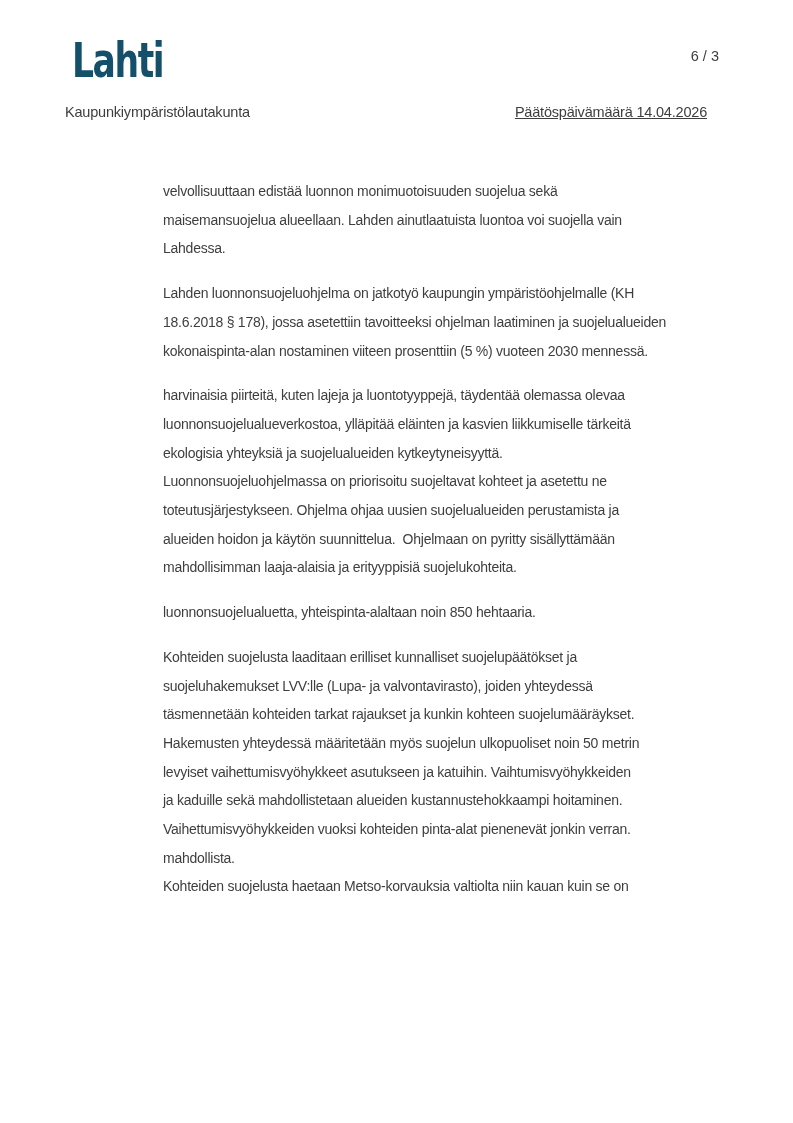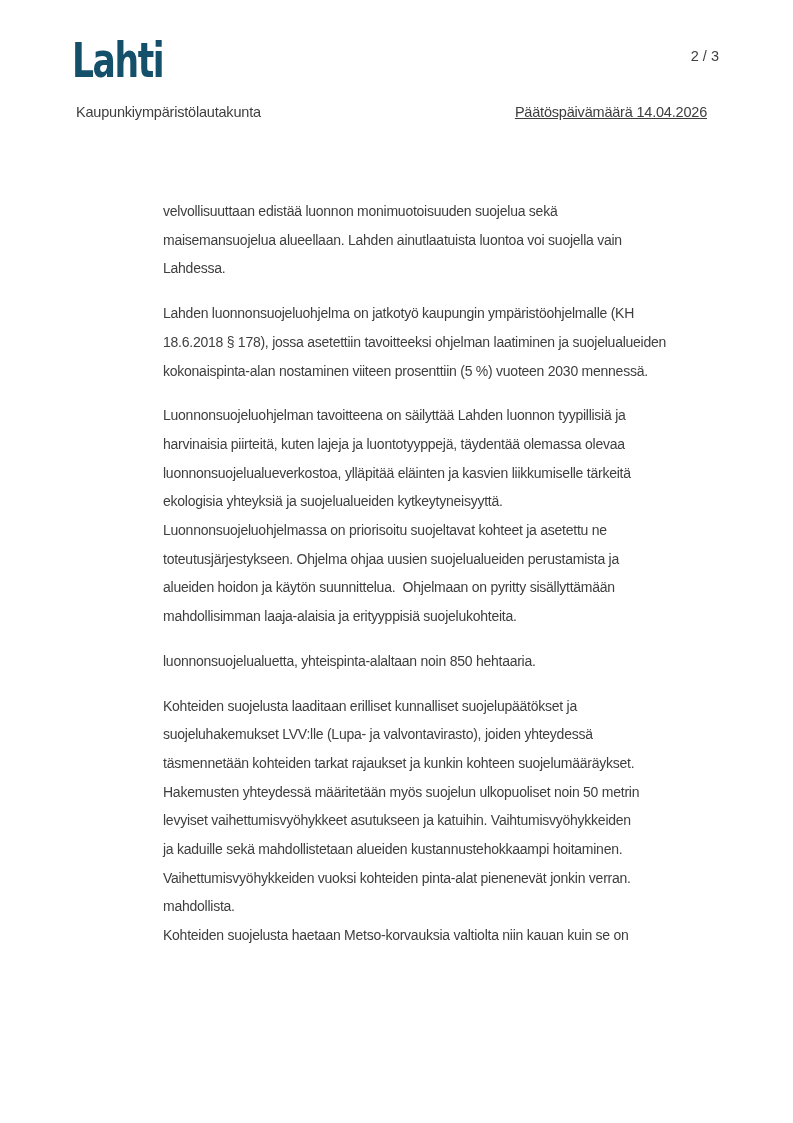--- a/index.html
+++ b/index.html
@@ -33,21 +33,21 @@
   .page-num {
     position: absolute;
     top: 48px;
     right: 74px;
     font-size: 14.5px;
     color: #3e3e3e;
     white-space: pre;
   }
   .hdr-left {
     position: absolute;
-    left: 76px;
+    left: 65px;
     top: 104px;
     font-size: 14.5px;
     letter-spacing: -0.2px;
     color: #3e3e3e;
     white-space: pre;
   }
   .hdr-right {
     position: absolute;
     top: 104px;
     right: 86px;
@@ -58,56 +58,54 @@
     text-decoration: underline;
   }
   .body-text {
     position: absolute;
     left: 163px;
     top: 177px;
     width: 580px;
     font-size: 14px;
     letter-spacing: -0.25px;
     color: #3e3e3e;
-    margin-top: 20px;
   }
   .para {
     margin: 0 0 16px 0;
   }
   .line {
     line-height: 28.7px;
     white-space: pre;
   }
 </style>
 </head>
 <body>
 
 <div class="page">
 
   <div class="logo">Lahti</div>
 
-  <div class="page-num">2 / 3</div>
+  <div class="page-num">6 / 3</div>
 
   <div class="hdr-left">Kaupunkiympäristölautakunta</div>
 
   <div class="hdr-right">Päätöspäivämäärä 14.04.2026</div>
 
   <div class="body-text">
       <div class="para">
         <div class="line">velvollisuuttaan edistää luonnon monimuotoisuuden suojelua sekä</div>
         <div class="line">maisemansuojelua alueellaan. Lahden ainutlaatuista luontoa voi suojella vain</div>
         <div class="line">Lahdessa.</div>
       </div>
       <div class="para">
         <div class="line">Lahden luonnonsuojeluohjelma on jatkotyö kaupungin ympäristöohjelmalle (KH</div>
         <div class="line">18.6.2018 § 178), jossa asetettiin tavoitteeksi ohjelman laatiminen ja suojelualueiden</div>
         <div class="line">kokonaispinta-alan nostaminen viiteen prosenttiin (5 %) vuoteen 2030 mennessä.</div>
       </div>
       <div class="para">
-        <div class="line">Luonnonsuojeluohjelman tavoitteena on säilyttää Lahden luonnon tyypillisiä ja</div>
         <div class="line">harvinaisia piirteitä, kuten lajeja ja luontotyyppejä, täydentää olemassa olevaa</div>
         <div class="line">luonnonsuojelualueverkostoa, ylläpitää eläinten ja kasvien liikkumiselle tärkeitä</div>
         <div class="line">ekologisia yhteyksiä ja suojelualueiden kytkeytyneisyyttä.</div>
         <div class="line">Luonnonsuojeluohjelmassa on priorisoitu suojeltavat kohteet ja asetettu ne</div>
         <div class="line">toteutusjärjestykseen. Ohjelma ohjaa uusien suojelualueiden perustamista ja</div>
         <div class="line">alueiden hoidon ja käytön suunnittelua.  Ohjelmaan on pyritty sisällyttämään</div>
         <div class="line">mahdollisimman laaja-alaisia ja erityyppisiä suojelukohteita.</div>
       </div>
       <div class="para">
         <div class="line">luonnonsuojelualuetta, yhteispinta-alaltaan noin 850 hehtaaria.</div>

